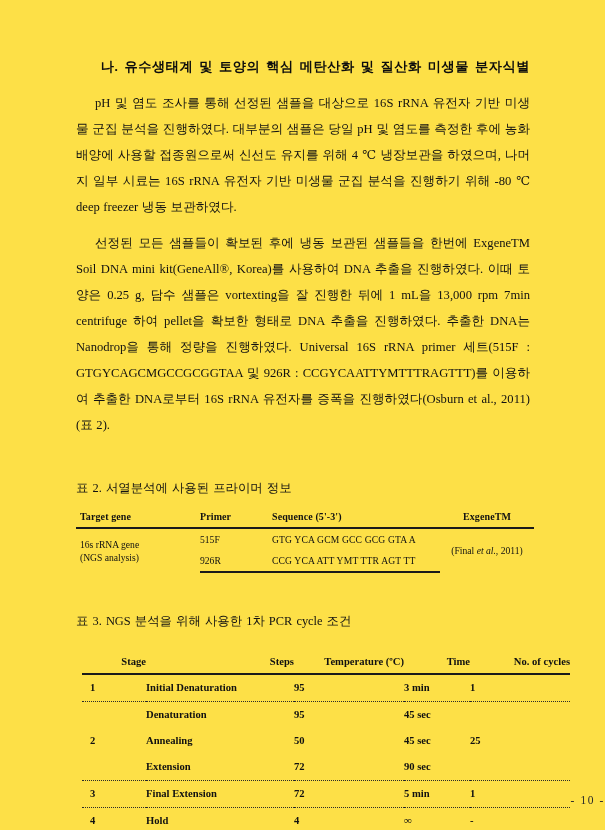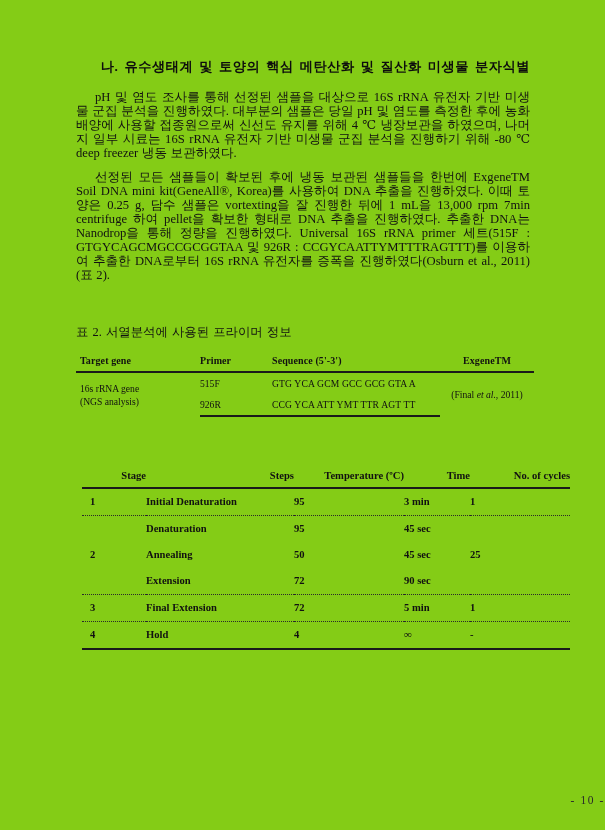--- a/index.html
+++ b/index.html
@@ -14,21 +14,21 @@
     position: relative;
     font-family: "Liberation Serif", "DejaVu Serif", serif;
     color: #111111;
     overflow: hidden;
   }
   .page {
     position: absolute;
     top: 0; left: 0;
     width: 605px;
     height: 830px;
-    background: #84cc16;
+    background: #fde047;
   }
   .content {
     position: absolute;
     left: 76px;
     top: 58px;
     width: 454px;
   }
 
   
   .section-heading {
@@ -38,21 +38,21 @@
     letter-spacing: 0.55px;
     margin: 0 0 14px 0;
     line-height: 1.4;
     word-spacing: 2.2px;
     color: #0d0d0d;
   }
 
   
   .para {
     font-size: 12.6px;
-    line-height: 14px;
+    line-height: 26px;
     text-align: justify;
     text-justify: inter-word;
     text-indent: 19px;
     margin: 0 0 10px 0;
     color: #111;
     word-spacing: 0.4px;
   }
   .para.last-of-block { margin-bottom: 14px; }
 
   
@@ -213,20 +213,21 @@
             </tr>
           </tbody>
         </table>
       </div>
     </div>
 
     <div class="spacer-lg"></div>
     <div class="spacer-sm"></div>
 
     <div class="table3-block">
+      <div class="table-caption">표 3. NGS 분석을 위해 사용한 1차 PCR cycle 조건</div>
 
       <div class="spacer-sm"></div>
 
       <div class="tbl3-wrap">
         <table class="tbl3">
           <thead>
             <tr>
               <th class="t3-c1">Stage</th>
               <th class="t3-c2">Steps</th>
               <th class="t3-c3">Temperature (ºC)</th>

